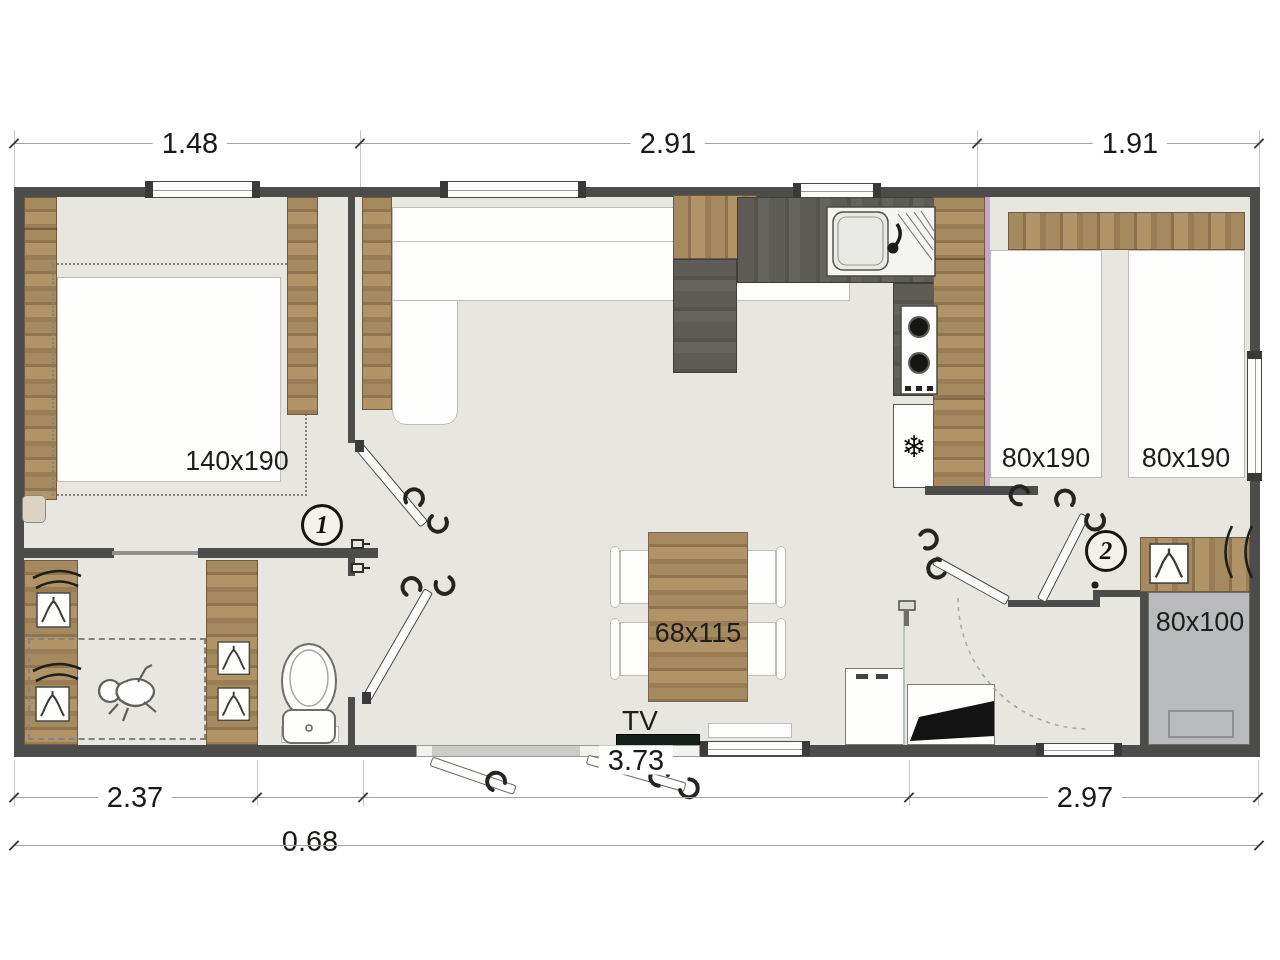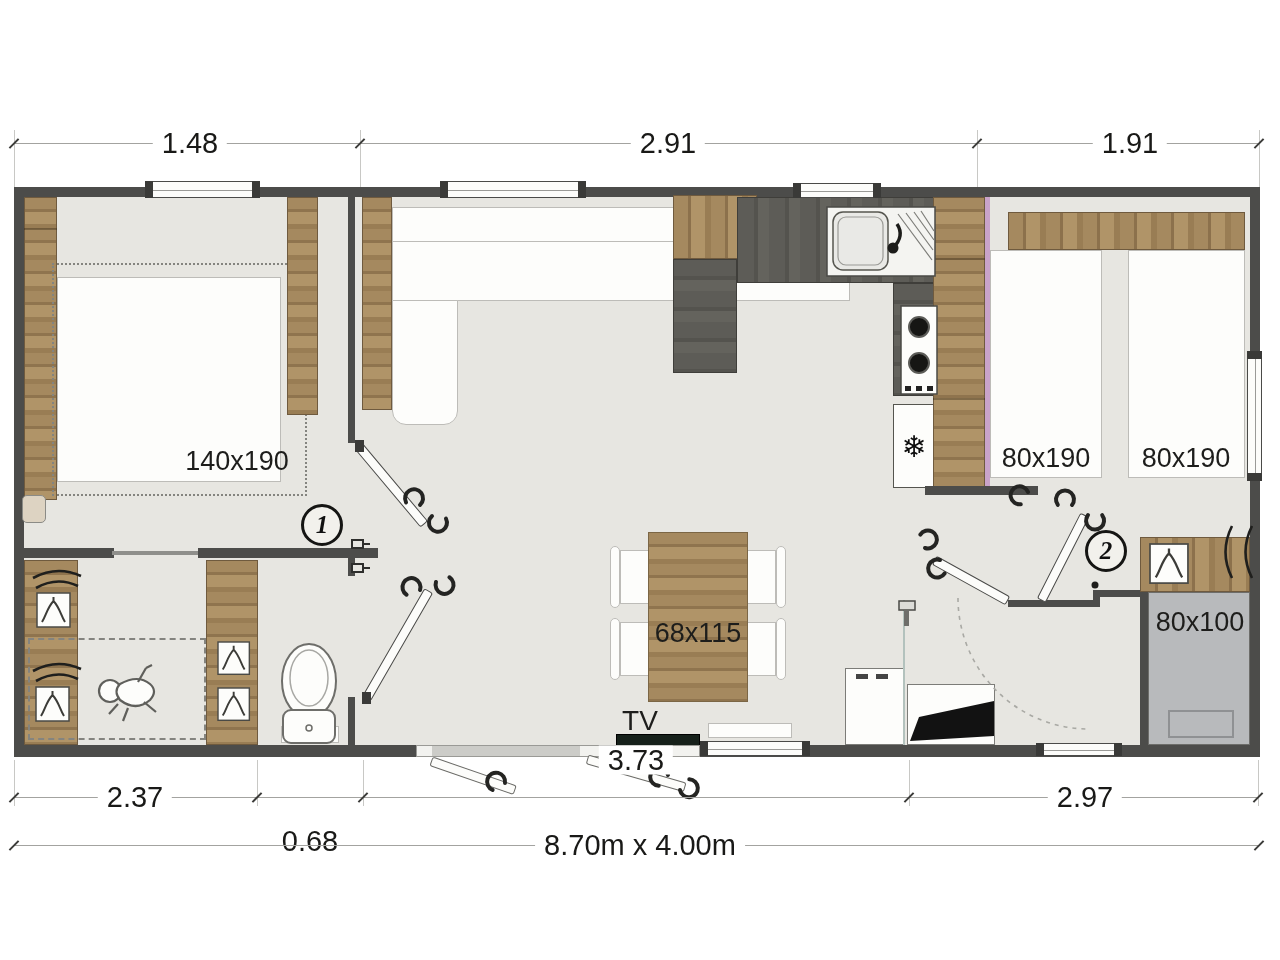--- a/index.html
+++ b/index.html
@@ -292,15 +292,14 @@
   <div class="tick" style="left:908px;top:791px;"></div>
   <div class="tick" style="left:1257px;top:791px;"></div>
   <div class="dim-label" style="left:135px;top:797px;">2.37</div>
   <div class="dim-label" style="left:310px;top:797px;margin-top:44px;">0.68</div>
   <div class="dim-label" style="left:636px;top:760px;">3.73</div>
   <div class="dim-label" style="left:1085px;top:797px;">2.97</div>
 
   <div class="dim-line" style="left:14px;top:845px;width:1246px;"></div>
   <div class="tick" style="left:13px;top:839px;"></div>
   <div class="tick" style="left:1258px;top:839px;"></div>
-  <div class="dim-label" style="left:640px;top:845px;font-size:29px;">8.70m x 4.00m</div>
 
 </div>
 
 </body></html>

